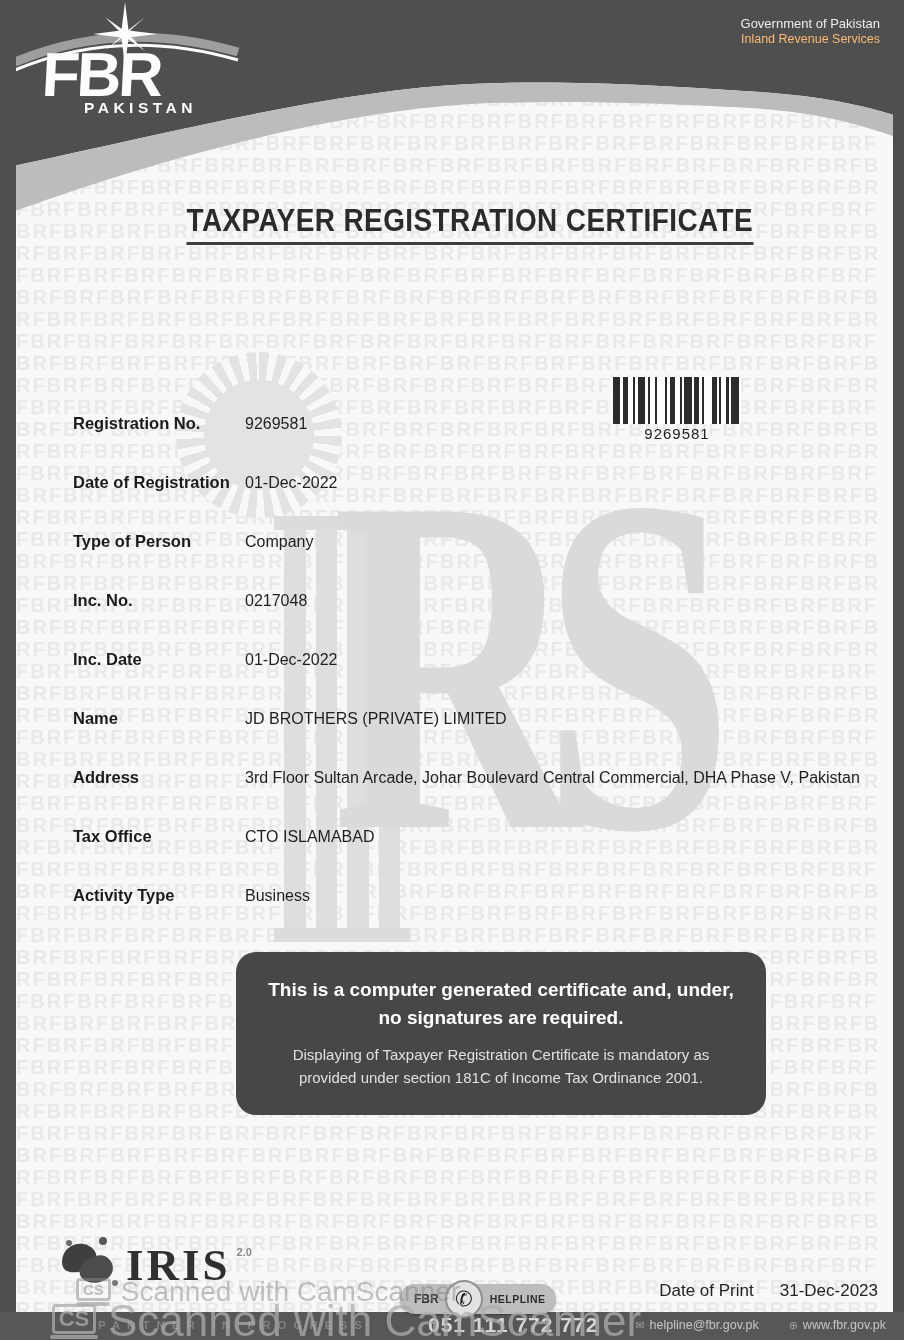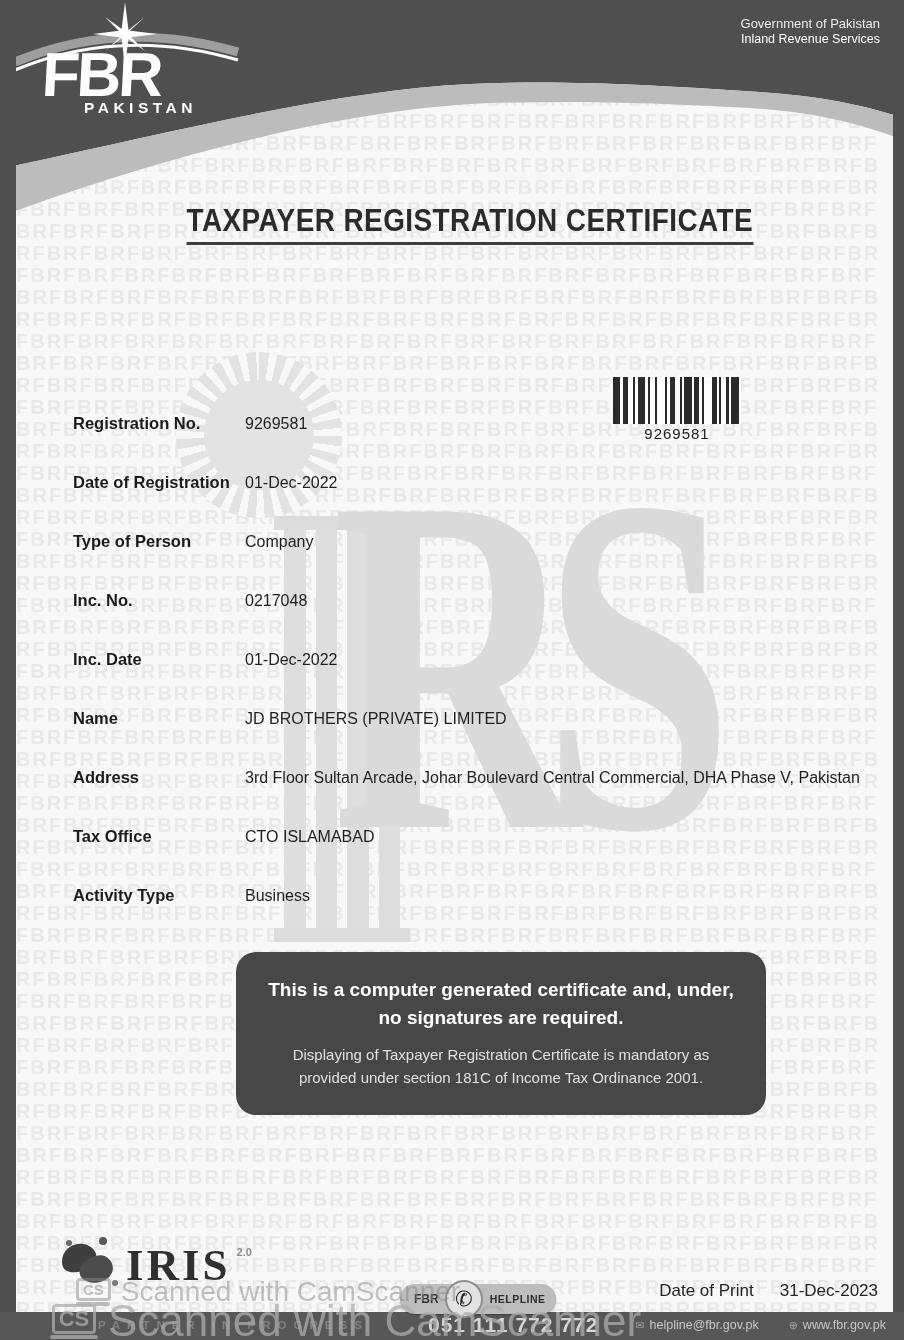--- a/index.html
+++ b/index.html
@@ -28,21 +28,21 @@
   
   .header-svg{position:absolute;left:0;top:0;z-index:2;}
   .side-border{position:absolute;top:0;bottom:0;background:#4f4f4f;z-index:2;}
   .side-border.left{left:0;width:16px;}
   .side-border.right{right:0;width:11px;}
   .footer-bar{position:absolute;left:0;right:0;top:1312px;height:28px;background:#575757;z-index:2;}
   
   .hdr-right{position:absolute;right:24px;top:16px;z-index:3;text-align:right;color:#fff;}
   .hdr-gov{font-size:13px;color:#ededed;}
   .hdr-org{font-size:25px;font-weight:700;color:#fbfbfb;margin-top:2px;}
-  .hdr-dept{font-size:12.5px;color:#ffffff;margin-top:1px;}
+  .hdr-dept{font-size:12.5px;color:#fdba74;margin-top:1px;}
   
   .title-wrap{position:absolute;left:0;right:0;top:203px;text-align:center;z-index:3;margin-left:36px;}
   .cert-title{display:inline-block;font-size:31px;font-weight:800;color:#2b2b2b;
               letter-spacing:0.5px;border-bottom:3px solid #3d3d3d;padding-bottom:3px;
               transform:scaleX(0.9);}
   .cert-sub{margin-top:6px;font-size:13.5px;color:#3c3c3c;}
   
   .fields{position:absolute;left:35px;top:374px;right:20px;z-index:3;}
   .field-row{height:59px;display:flex;align-items:flex-end;margin-left:38px;}
   .flabel{width:172px;flex:none;font-size:16.5px;font-weight:700;color:#1b1b1b;white-space:nowrap;}

